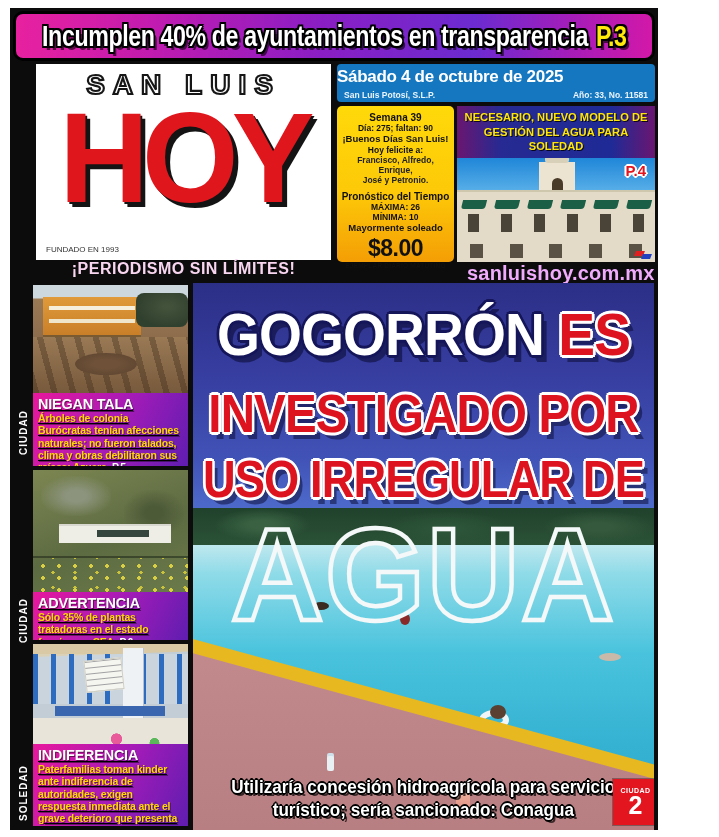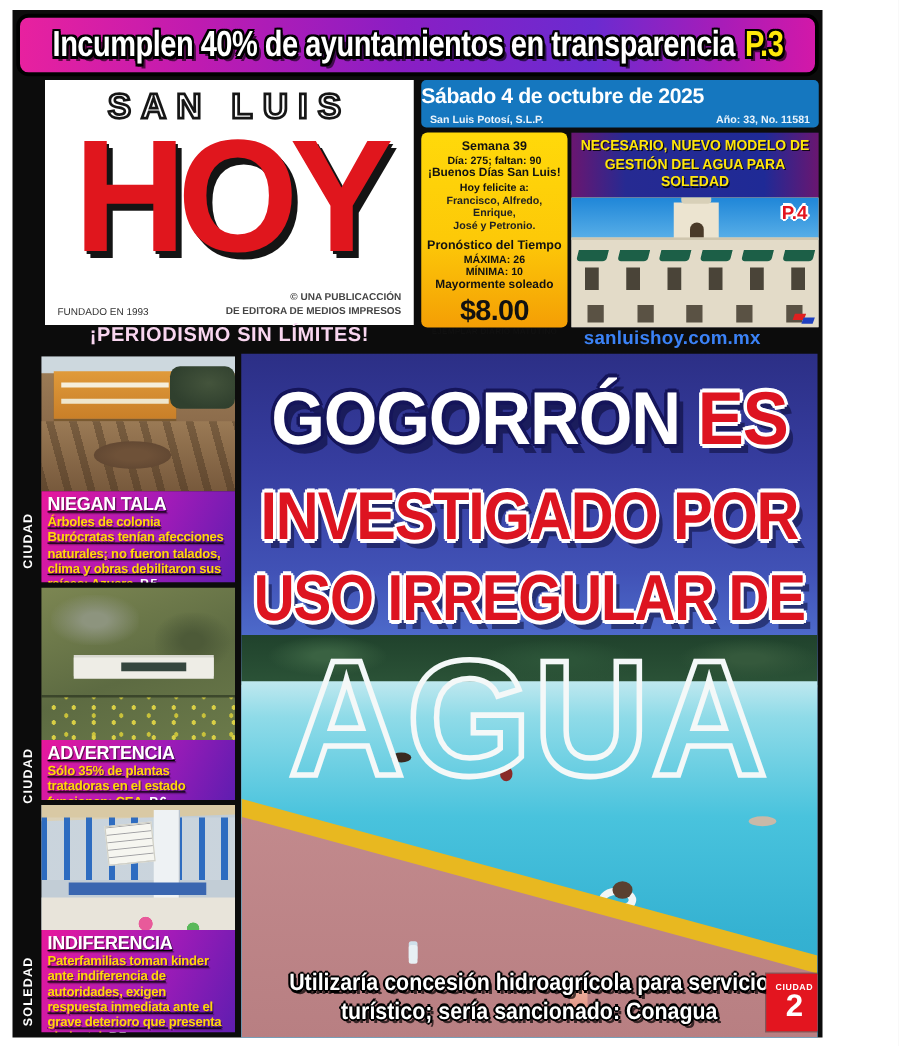--- a/index.html
+++ b/index.html
@@ -68,21 +68,21 @@
   .sec-bldg { position:absolute; left:0; top:32px; width:100%; height:72px; background:#e3dbc8; border-top:2px solid #cfc6ae; }
   .sec-awnings { position:absolute; left:0; top:8px; width:100%; display:flex; justify-content:space-around; }
   .sec-awn { width:24px; height:9px; background:#1c5f47; transform:skewX(-14deg); border-radius:0 0 3px 3px; }
   .sec-windows { position:absolute; left:0; top:22px; width:100%; display:flex; justify-content:space-around; }
   .sec-win { width:11px; height:18px; background:#4a4438; }
   .sec-windows2 { position:absolute; left:0; top:52px; width:100%; display:flex; justify-content:space-around; }
   .sec-win2 { width:13px; height:14px; background:#5a5244; }
   .sec-logo { position:absolute; right:4px; bottom:3px; width:16px; height:8px; }
   .sec-logo .r { position:absolute; left:0; top:0; width:9px; height:5px; background:#e02020; transform:skewX(-20deg); }
   .sec-logo .b { position:absolute; right:0; bottom:0; width:9px; height:5px; background:#2040c0; transform:skewX(-20deg); }
-  .website { position:absolute; left:447px; top:254px; width:198px; font-size:15px; font-weight:800; color:#3b82f6; padding-left:10px; letter-spacing:.2px; }
+  .website { position:absolute; left:447px; top:254px; width:198px; font-size:20px; font-weight:800; color:#f0abfc; padding-left:10px; letter-spacing:.2px; }
 
   
   .vlabel { position:absolute; left:5px; width:16px; height:70px; display:flex; align-items:center; justify-content:center;
     writing-mode:vertical-rl; transform:rotate(180deg); font-size:10px; font-weight:800; color:#fff; letter-spacing:1px; }
   .card { position:absolute; left:23px; width:155px; overflow:hidden;text-decoration:underline; }
   .card-photo { position:relative; width:100%; overflow:hidden; }
   .card-cap { position:relative; width:100%; background:linear-gradient(115deg,#e8189c 0%,#a21bb8 55%,#5f1db0 100%); padding:2px 5px 5px; }
   .kicker { font-size:15px; font-weight:900; color:#fff; letter-spacing:-.2px; transform:scaleX(.96); transform-origin:left; white-space:nowrap;
     text-shadow:1px 1px 0 rgba(0,0,0,.5); }
   .summary { font-size:10.5px; font-weight:800; color:#ffd806; line-height:1.17; letter-spacing:-.2px;
@@ -171,24 +171,20 @@
 
     <div class="banner">
       <span class="banner-line"><span>Incumplen 40% de ayuntamientos en transparencia</span><span class="banner-ref">P.3</span></span>
     </div>
 
     <div class="masthead">
       <div class="mast-top">SAN LUIS</div>
       <div class="mast-main">HOY</div>
       <div class="mast-bottom">
         <div class="mast-founded">FUNDADO EN 1993</div>
-        <div class="mast-pub">
-          <div>© UNA PUBLICACCIÓN</div>
-          <div>DE EDITORA DE MEDIOS IMPRESOS</div>
-        </div>
       </div>
     </div>
     <div class="slogan">¡PERIODISMO SIN LÍMITES!</div>
 
     <div class="datebar">
       <div class="date-title">Sábado 4 de octubre de 2025</div>
       <div class="date-city">San Luis Potosí, S.L.P.</div>
       <div class="date-ed">Año: 33, No. 11581</div>
     </div>
 

